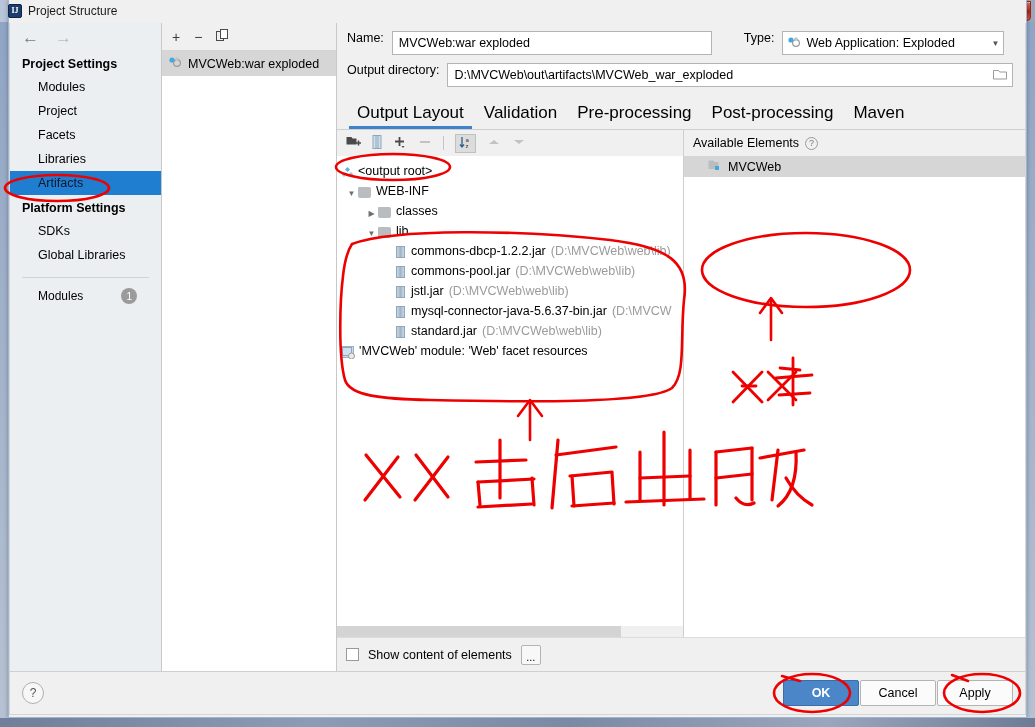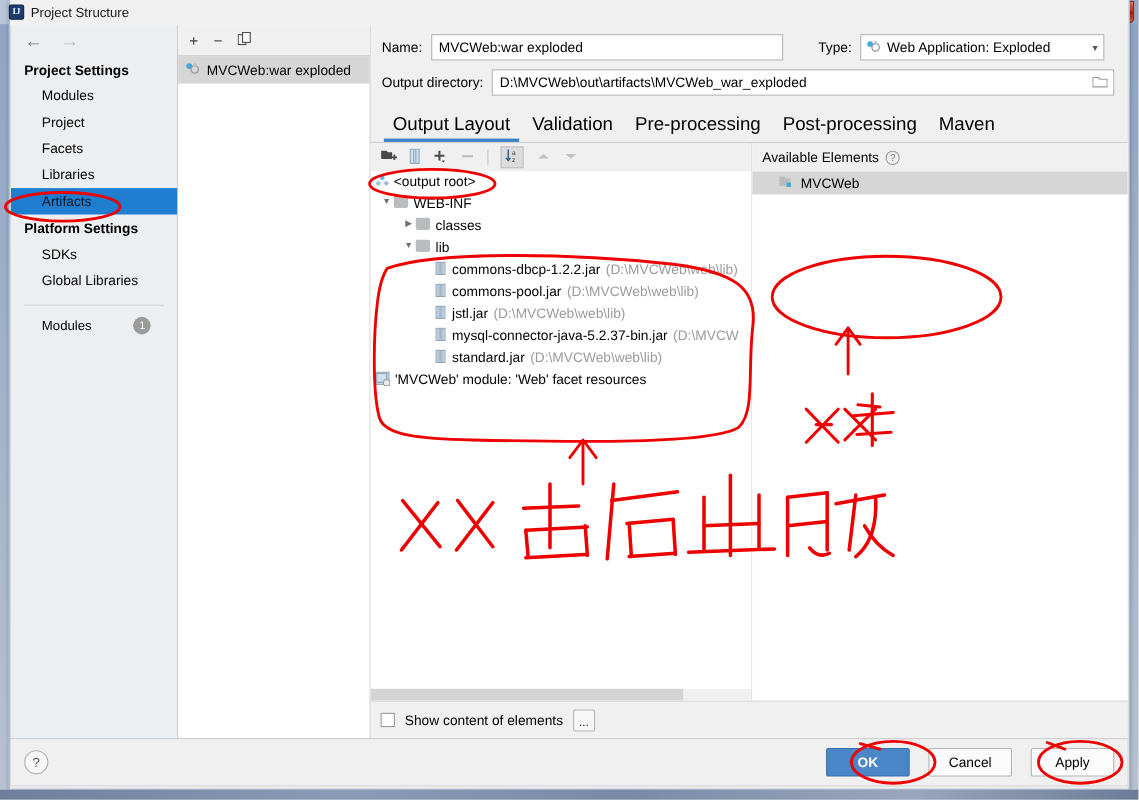--- a/index.html
+++ b/index.html
@@ -91,21 +91,21 @@
                  background:#f0f0f0; border-bottom:1px solid #d4d4d4;}
   .tb-ico { font-size:14px; color:#3d3d3d; cursor:pointer; line-height:1; }
   .art-item {
     display:flex;align-items:center;gap:6px;padding:4px 6px;background:#d6d6d6;
     font-size:12.5px; cursor:pointer;
   }
 
   
   .content { flex:1; background:#f0f0f0; position:relative; display:flex; flex-direction:column; }
 
-  .field-row { display:flex; align-items:center; padding:8px 12px 0 10px; gap:8px;}
+  .field-row { display:flex; align-items:flex-start; padding:8px 12px 0 10px; gap:8px;}
   .lbl { font-size:12.5px; white-space:nowrap; }
   .txtinput {
     border:1px solid #b4b4b4; background:#fff; height:24px; padding:0 6px;
     font-size:12.5px; font-family:"Liberation Sans",sans-serif; color:#000;
     display:flex; align-items:center;
   }
   .combo {
     border:1px solid #b4b4b4; background:#fff; height:24px; width:222px;
     display:flex; align-items:center; padding:0 4px; gap:5px; font-size:12.5px; cursor:pointer;
   }
@@ -129,21 +129,21 @@
   .pane-left { width:347px; display:flex; flex-direction:column; background:#fff; border-right:1px solid #cfcfcf;}
   .pane-right { flex:1; display:flex; flex-direction:column; background:#fff;}
   .pane-toolbar { height:26px; background:#f0f0f0; display:flex; align-items:center; gap:11px; padding-left:9px;}
   .pane-head { height:26px; background:#f0f0f0; display:flex; align-items:center; gap:6px; padding-left:9px; font-size:12.5px;}
   .q-ico { width:13px;height:13px;border:1px solid #9a9a9a;border-radius:50%;color:#7a7a7a;
            font-size:9px; display:flex;align-items:center;justify-content:center; cursor:pointer;}
   .sep-v { width:1px;height:14px;background:#c6c6c6;}
   .sortbtn { background:#dcdcdc; border:1px solid #c0c0c0; padding:1px 3px; font-size:10px; cursor:pointer;}
 
   .tree { flex:1; overflow:hidden; background:#fff; padding-top:2px; position:relative;}
-  .trow { display:flex; align-items:flex-start; height:20px; font-size:12.5px; white-space:nowrap; cursor:pointer;}
+  .trow { display:flex; align-items:flex-end; height:20px; font-size:12.5px; white-space:nowrap; cursor:pointer;}
   .twist { width:13px; text-align:center; font-size:8px; color:#6f6f6f;}
   .tpath { color:#9b9b9b; margin-left:5px;}
   .ico-folder { width:13px;height:11px;background:#b9bdc0;border-radius:1px 2px 2px 2px; display:inline-block; margin-right:5px;}
   .ico-jar { width:9px;height:12px;background:linear-gradient(90deg,#c9d6e2,#9fb6ca,#c9d6e2);
              border:1px solid #8fa6bb; display:inline-block; margin-right:6px;}
   .ico-diamond { width:12px;height:12px;display:inline-block;margin-right:5px;position:relative;}
   .ico-facet { width:13px;height:12px;background:#cfd9e3;border:1px solid #9fb0c0;display:inline-block;margin-right:5px;}
 
   .hscroll { height:11px; background:#f0f0f0; }
   .hscroll .thumb { height:11px; background:#d4d4d4; width:82%; }
@@ -159,21 +159,21 @@
   
   .footer {
     position:absolute; left:9px; top:671px; width:1017px; height:44px;
     background:#f0f0f0; border:1px solid #d6d6d6; border-top:1px solid #cfcfcf;
     display:flex; align-items:center; padding:0 12px;
   }
   .help-btn {
     width:22px;height:22px;border-radius:50%;border:1px solid #b0b0b0;background:#f7f7f7;
     display:flex;align-items:center;justify-content:center;font-size:12px;color:#555;cursor:pointer;
   }
-  .btns { margin-left:auto; display:flex; gap:17px; }
+  .btns { margin-left:auto; display:flex; gap:1px; }
   .btn {
     min-width:76px;height:26px;border:1px solid #b4b4b4;background:#fbfbfb;
     display:flex;align-items:center;justify-content:center;font-size:12.5px;cursor:pointer;border-radius:2px;
   }
   .btn.primary { background:#4a86c8; border-color:#3a6ea8; color:#fff; font-weight:bold;}
 
   
   .bottom-edge{position:absolute;left:0;bottom:0;width:1035px;height:9px;
     background:linear-gradient(90deg,#6f7f99,#8d9cb5 30%,#7b8aa4 55%,#9aa6bd 80%,#6d7c95);}
 
@@ -384,21 +384,21 @@
           </div>
 
           <div class="trow" style="padding-left:59px">
             <span class="ico-jar"></span>
             <span>jstl.jar</span>
             <span class="tpath">(D:\MVCWeb\web\lib)</span>
           </div>
 
           <div class="trow" style="padding-left:59px">
             <span class="ico-jar"></span>
-            <span>mysql-connector-java-5.2.37-bin.jar</span>
+            <span>mysql-connector-java-5.6.37-bin.jar</span>
             <span class="tpath">(D:\MVCW</span>
           </div>
 
           <div class="trow" style="padding-left:59px">
             <span class="ico-jar"></span>
             <span>standard.jar</span>
             <span class="tpath">(D:\MVCWeb\web\lib)</span>
           </div>
 
           <div class="trow" style="padding-left:4px">

